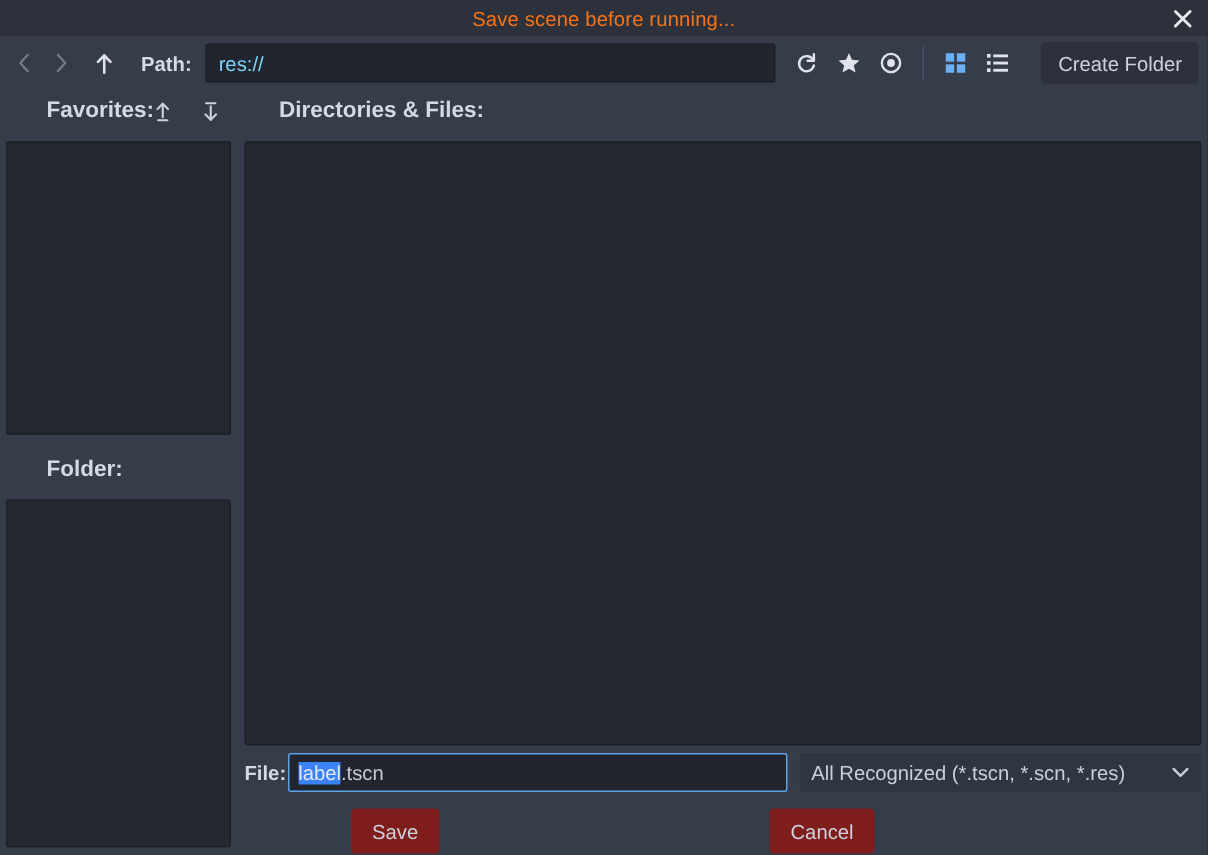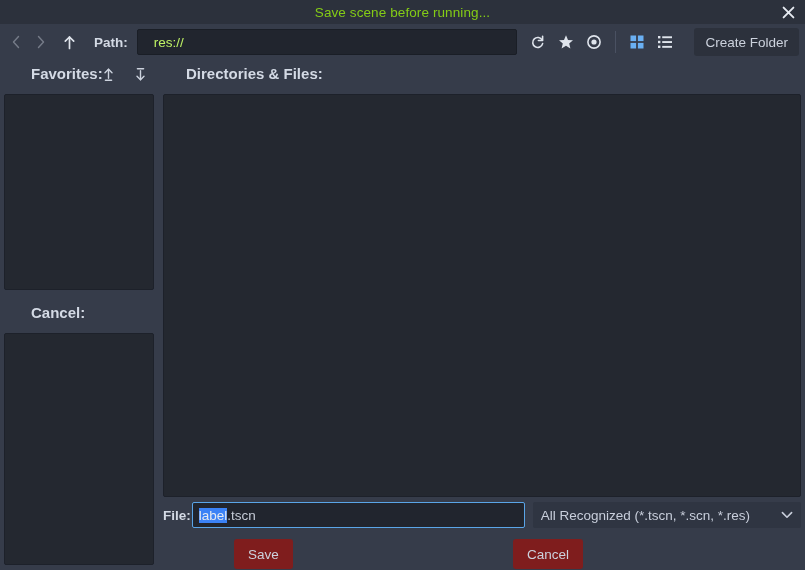--- a/index.html
+++ b/index.html
@@ -21,21 +21,21 @@
     position: absolute;
     left: 0; top: 0;
     width: 805px; height: 24px;
     background: #2c313c;
     display: flex;
     align-items: center;
     justify-content: center;
   }
   .titlebar-text {
     font-size: 13.5px;
-    color: #84cc16;
+    color: #f97316;
     letter-spacing: 0.1px;
   }
   .close-btn {
     position: absolute;
     right: 0; top: 0;
     width: 34px; height: 24px;
     display: flex; align-items: center; justify-content: center;
     cursor: pointer;
   }
   .close-btn svg { display: block; }
@@ -68,24 +68,24 @@
     margin-left: 12px;
     margin-right: 9px;
     white-space: nowrap;
   }
   .path-input {
     flex: 1 1 auto;
     height: 26px;
     background: #21252e;
     border: 1px solid #1a1e26;
     border-radius: 2px;
-    color: #bef264;
+    color: #7dd3fc;
     font-family: "Liberation Sans", "DejaVu Sans", sans-serif;
     font-size: 13.5px;
-    padding: 0 16px;
+    padding: 0 8px;
     outline: none;
   }
   .tool-icons {
     display: flex;
     align-items: center;
     margin-left: 7px;
   }
   .icon-btn {
     width: 28px; height: 28px;
     display: flex; align-items: center; justify-content: center;
@@ -314,21 +314,21 @@
 <div class="fav-arrow" id="fav-down">
   <svg width="13" height="15" viewBox="0 0 13 15" aria-hidden="true">
     <path d="M3.4 1.8 L9.6 1.8" stroke="#cdd3de" stroke-width="1.4" stroke-linecap="round"></path>
     <path d="M6.5 3.8 L6.5 12.8" stroke="#cdd3de" stroke-width="1.4" stroke-linecap="round"></path>
     <path d="M3 9.3 L6.5 12.8 L10 9.3" stroke="#cdd3de" stroke-width="1.4" fill="none" stroke-linecap="round" stroke-linejoin="round"></path>
   </svg>
 </div>
 
 <div class="sec-head" id="dirfiles-head">Directories &amp; Files:</div>
 
-<div class="sec-head" id="recent-head">Cancel:</div>
+<div class="sec-head" id="recent-head">Folder:</div>
 
 <div class="listbox" id="favorites-list"></div>
 <div class="listbox" id="recent-list"></div>
 <div class="listbox" id="files-list"></div>
 
 <div class="file-row">
   <span class="file-label">File:</span>
 
   <div class="file-input-wrap">
     <span class="file-input-text"><span class="sel">label</span><span>.tscn</span></span>

